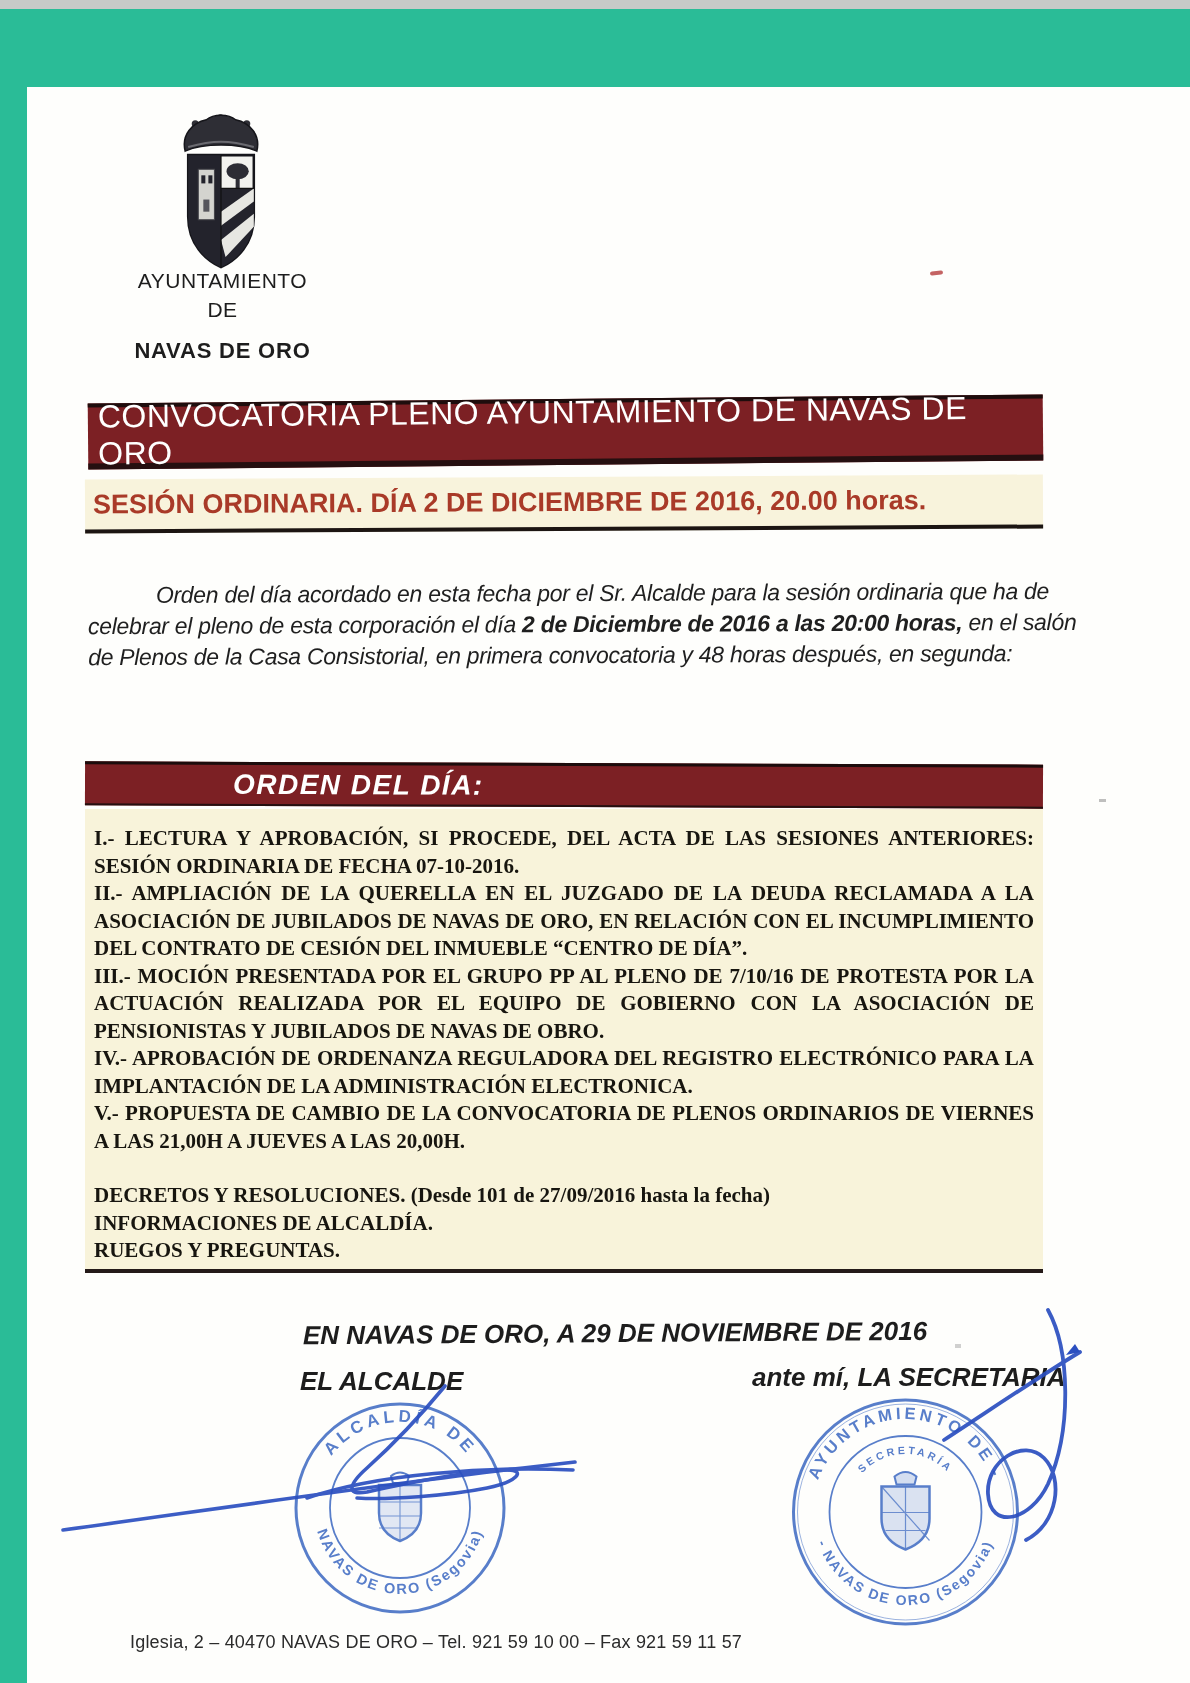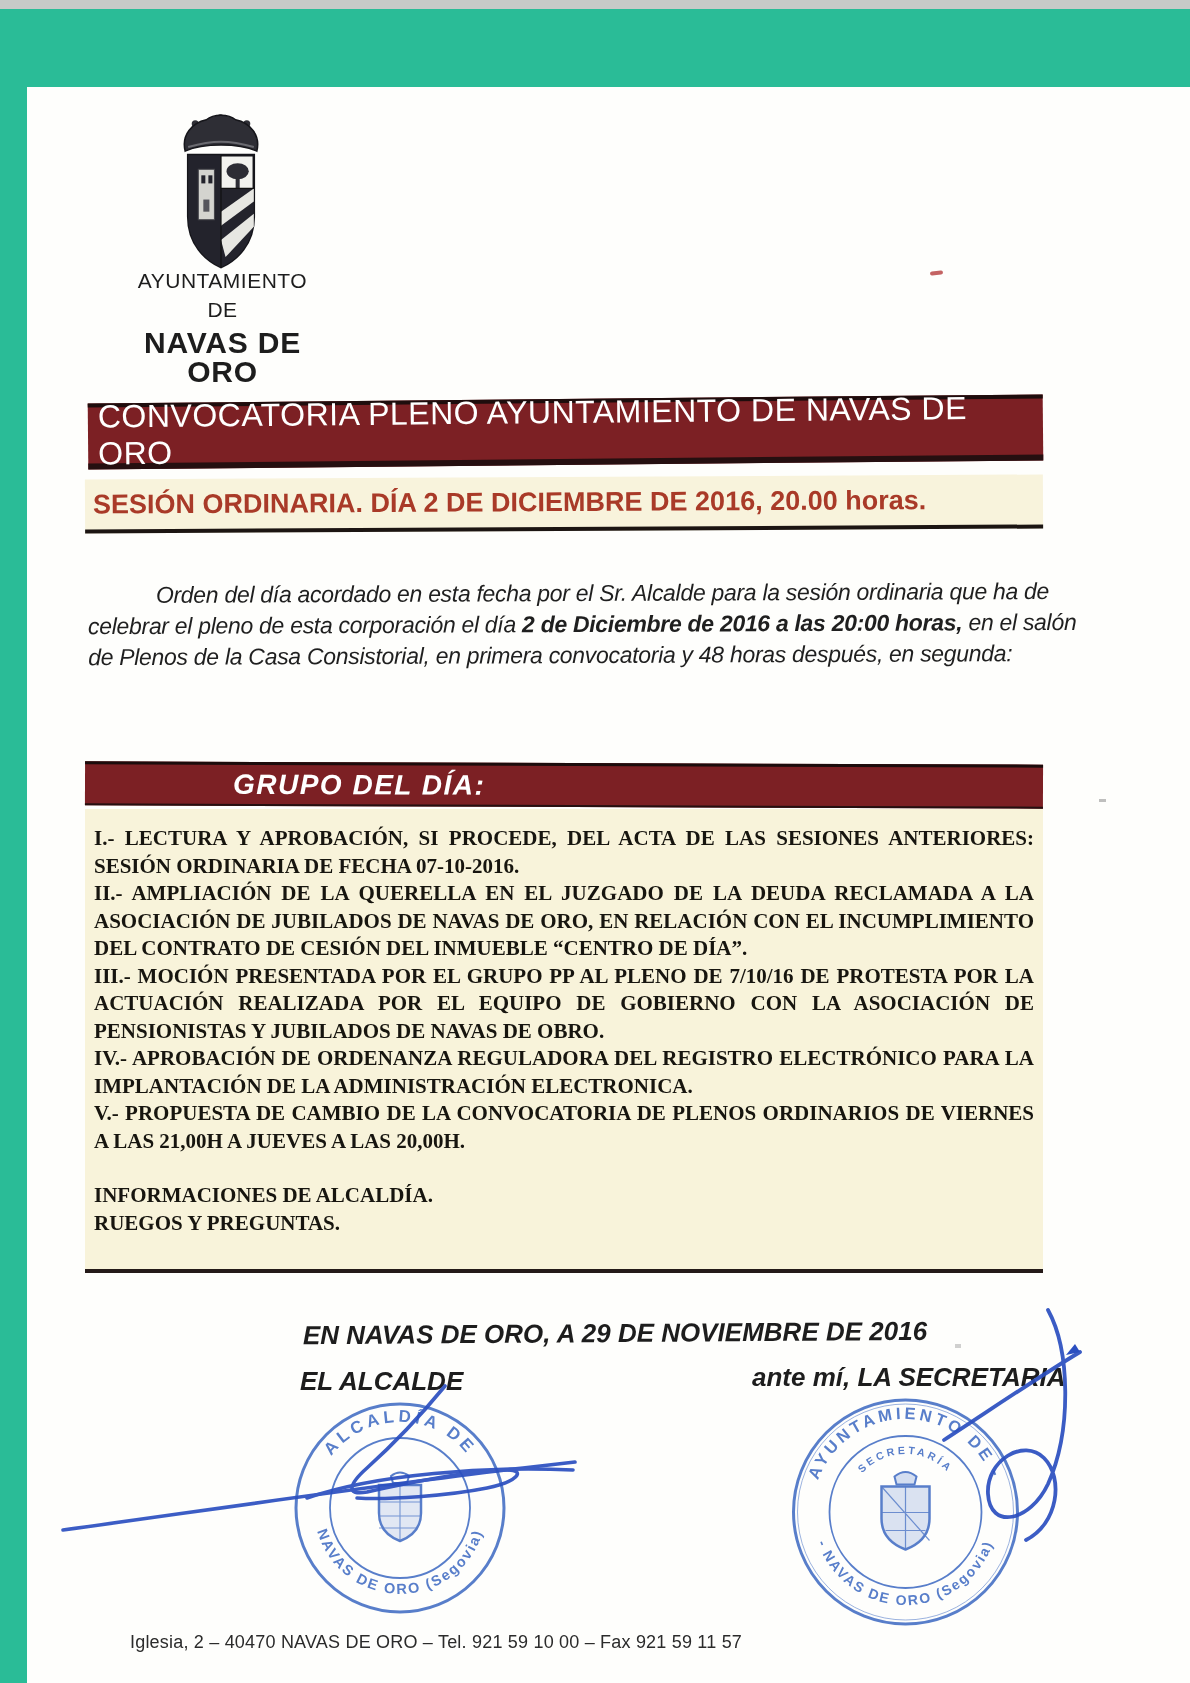--- a/index.html
+++ b/index.html
@@ -9,21 +9,21 @@
   
   .gray-top  { position:absolute; left:0; top:0; width:100%; height:9px; background:#c7cac8; }
   .teal-band { position:absolute; left:0; top:9px; width:100%; height:78px; background:#2abc97; }
   .teal-left { position:absolute; left:0; top:9px; width:27px; height:1674px; background:#2abc97; }
   .page      { position:absolute; left:27px; top:87px; right:0; bottom:0; background:#fefefc; }
 
   
   .crest { position:absolute; left:168px; top:110px; width:106px; height:168px; }
   .org   { position:absolute; left:125px; top:266px; width:195px; text-align:center;
            color:#1d1d1d; font-size:21px; line-height:29px; letter-spacing:0.5px; }
-  .org .org-bold { font-weight:bold; font-size:30px; margin-top:4px; letter-spacing:0.8px; }
+  .org .org-bold { font-weight:bold; font-size:22px; margin-top:12px; letter-spacing:0.8px; }
 
   
   .banner-title { position:absolute; left:88px; top:399px; width:955px; height:66px;
                   background:#7c2024; border-top:4px solid #1e0d0d; border-bottom:6px solid #250f10;
                   transform:rotate(-0.55deg); display:flex; align-items:center;
                   color:#fff; font-size:32px; padding-left:10px; letter-spacing:0.5px; box-sizing:border-box; }
   .banner-sub   { position:absolute; left:85px; top:477px; width:958px; height:54px;
                   background:#f8f3dc; border-bottom:4px solid #1c1512; transform:rotate(-0.3deg);
                   display:flex; align-items:center; color:#a93a28; font-weight:bold;
                   font-size:27px; padding-left:8px; box-sizing:border-box; }
@@ -115,29 +115,30 @@
   <div class="banner-title">
     <span>CONVOCATORIA PLENO AYUNTAMIENTO DE NAVAS DE ORO</span>
   </div>
   <div class="banner-sub">
     <span>SESIÓN ORDINARIA. DÍA 2 DE DICIEMBRE DE 2016, 20.00 horas.</span>
   </div>
 
   <p class="intro"><span>Orden del día acordado en esta fecha por el Sr. Alcalde para la sesión ordinaria que ha de celebrar el pleno de esta corporación el día </span><b>2 de Diciembre de 2016 a las 20:00 horas,</b><span> en el salón de Plenos de la Casa Consistorial, en primera convocatoria y 48 horas después, en segunda:</span></p>
 
   <div class="agenda-banner">
-    <span>GRUPO DEL DÍA:</span>
+    <span>ORDEN DEL DÍA:</span>
   </div>
   <div class="agenda-body">
     <p>I.- LECTURA Y APROBACIÓN, SI PROCEDE, DEL ACTA DE LAS SESIONES ANTERIORES: SESIÓN ORDINARIA DE FECHA 07-10-2016.</p>
     <p>II.- AMPLIACIÓN DE LA QUERELLA EN EL JUZGADO DE LA DEUDA RECLAMADA A LA ASOCIACIÓN DE JUBILADOS DE NAVAS DE ORO, EN RELACIÓN CON EL INCUMPLIMIENTO DEL CONTRATO DE CESIÓN DEL INMUEBLE “CENTRO DE DÍA”.</p>
     <p>III.- MOCIÓN PRESENTADA POR EL GRUPO PP AL PLENO DE 7/10/16 DE PROTESTA POR LA ACTUACIÓN REALIZADA POR EL EQUIPO DE GOBIERNO CON LA ASOCIACIÓN DE PENSIONISTAS Y JUBILADOS DE NAVAS DE OBRO.</p>
     <p>IV.- APROBACIÓN DE ORDENANZA REGULADORA DEL REGISTRO ELECTRÓNICO PARA LA IMPLANTACIÓN DE LA ADMINISTRACIÓN ELECTRONICA.</p>
     <p>V.- PROPUESTA DE CAMBIO DE LA CONVOCATORIA DE PLENOS ORDINARIOS DE VIERNES A LAS 21,00H A JUEVES A LAS 20,00H.</p>
     <div class="agenda-gap"></div>
+    <p>DECRETOS Y RESOLUCIONES. (Desde 101 de 27/09/2016 hasta la fecha)</p>
     <p>INFORMACIONES DE ALCALDÍA.</p>
     <p>RUEGOS Y PREGUNTAS.</p>
   </div>
 
   <div class="dateline">EN NAVAS DE ORO, A 29 DE NOVIEMBRE DE 2016</div>
   <div class="sig-left">EL ALCALDE</div>
   <div class="sig-right">ante mí, LA SECRETARIA</div>
 
   <svg class="stamp-left" viewBox="0 0 220 220">
     <defs>

